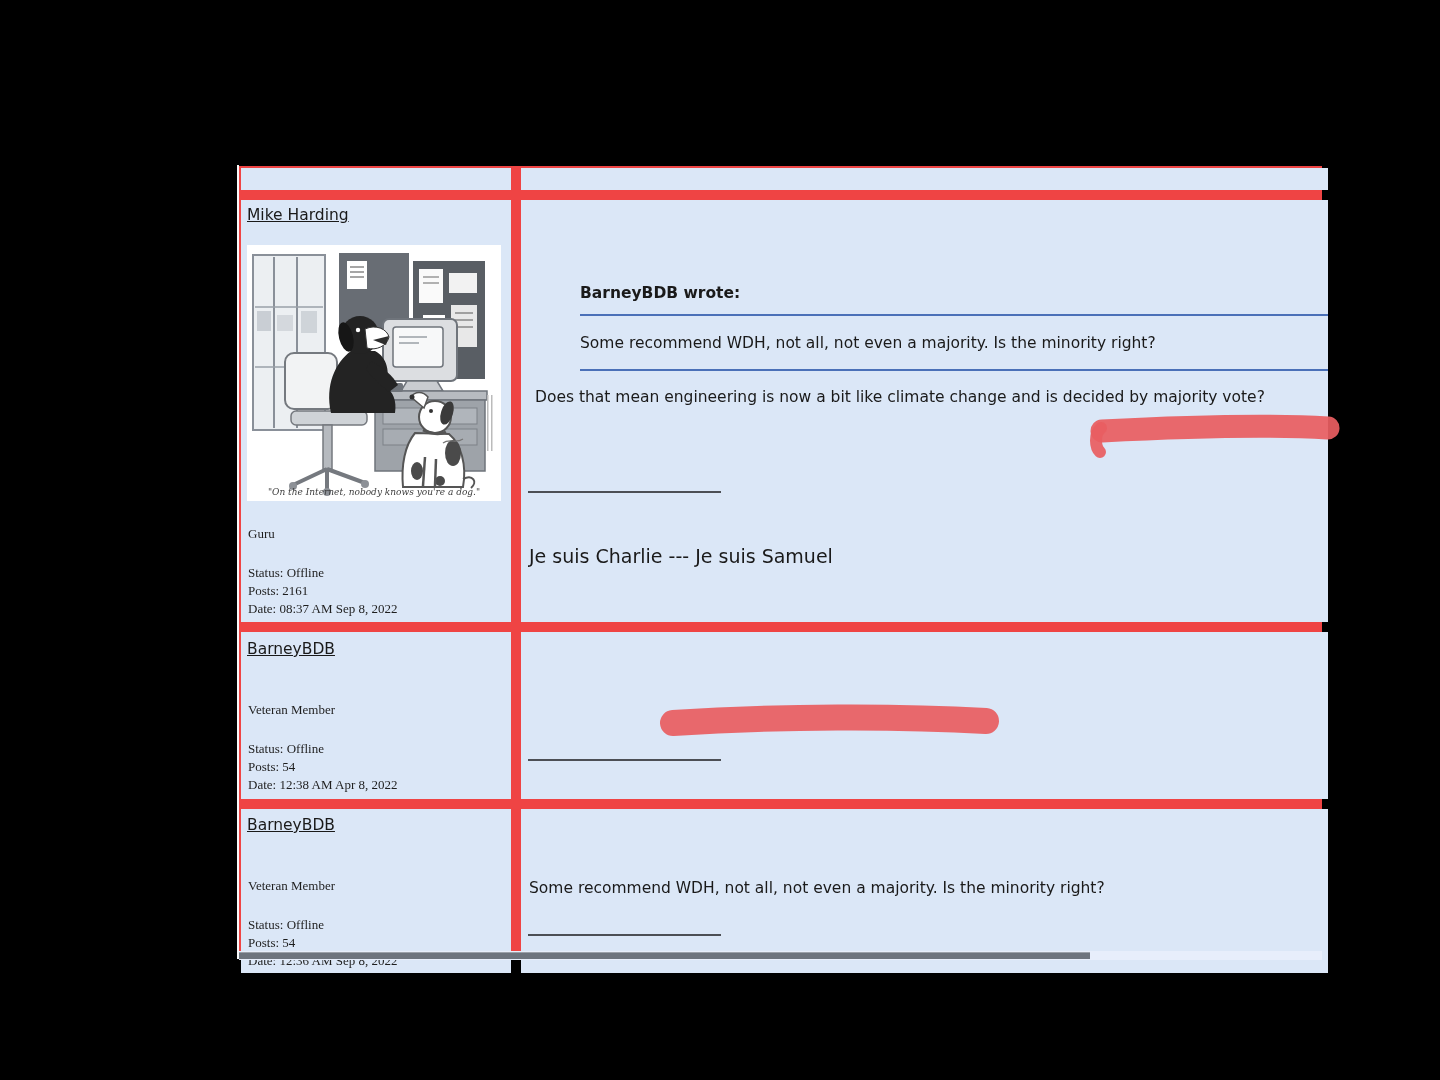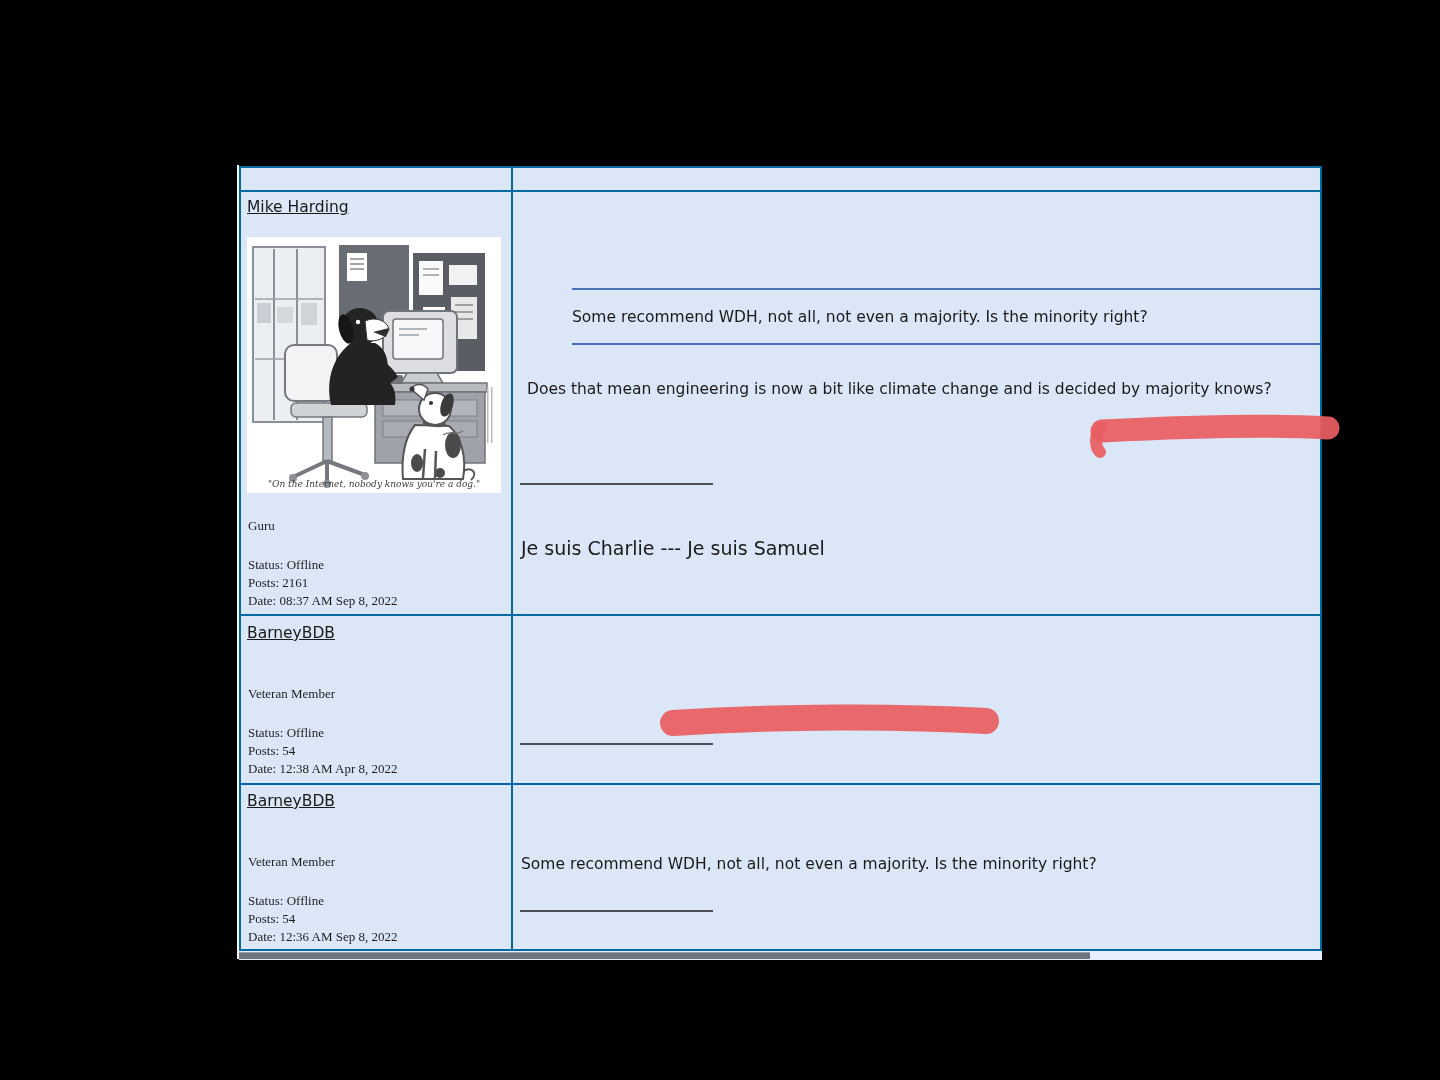--- a/index.html
+++ b/index.html
@@ -10,26 +10,26 @@
     color:#1a1a1a;
   }
   .viewport{
     position:absolute;left:237px;top:165px;width:1089px;height:795px;
   }
   .white-edge{
     position:absolute;left:0;top:0;width:2px;height:794px;background:#f8f9fb;
   }
   .forum-table{
     position:absolute;left:2px;top:1px;width:1083px;height:785px;
-    background:#0369a1;
+    background:#ef4444;
     padding:2px;box-sizing:border-box;
     display:grid;
     grid-template-columns:270px 807px;
     grid-template-rows:22px 422px 167px 164px;
-    gap:2px;
+    gap:10px;
   }
   .cell{
     background:#dbe7f7;position:relative;overflow:hidden;
   }
   .u-link{
     position:absolute;left:6px;font-size:15.5px;color:#1a1a1a;
     text-decoration:underline;cursor:pointer;white-space:nowrap;
   }
   .rank,.meta{
     position:absolute;left:7px;font-size:13px;line-height:14px;color:#1e1e1e;white-space:nowrap;font-family:Liberation Serif, serif;
@@ -178,25 +178,26 @@
       </div>
 
       <div class="rank" style="top:327px">Guru</div>
       <div class="meta" style="top:366px">Status: Offline</div>
       <div class="meta" style="top:384px">Posts: 2161</div>
       <div class="meta" style="top:402px">Date: 08:37 AM Sep 8, 2022</div>
     </div>
 
     <div class="cell">
       <div class="quote-block">
+        <div class="quote-header">BarneyBDB wrote:</div>
         <div class="quote-rule qr1"></div>
         <div class="quote-body">Some recommend WDH, not all, not even a majority. Is the minority right?</div>
         <div class="quote-rule qr2"></div>
       </div>
-      <div class="ptext" style="left:14px;top:187px">Does that mean engineering is now a bit like climate change and is decided by majority knows?</div>
+      <div class="ptext" style="left:14px;top:187px">Does that mean engineering is now a bit like climate change and is decided by majority vote?</div>
       <div class="sig-rule" style="top:291px"></div>
       <div class="sig-text" style="top:345px">Je suis Charlie --- Je suis Samuel</div>
     </div>
 
     <div class="cell">
       <a class="u-link" style="top:8px">BarneyBDB</a>
       <div class="rank" style="top:71px">Veteran Member</div>
       <div class="meta" style="top:110px">Status: Offline</div>
       <div class="meta" style="top:128px">Posts: 54</div>
       <div class="meta" style="top:146px">Date: 12:38 AM Apr 8, 2022</div>

